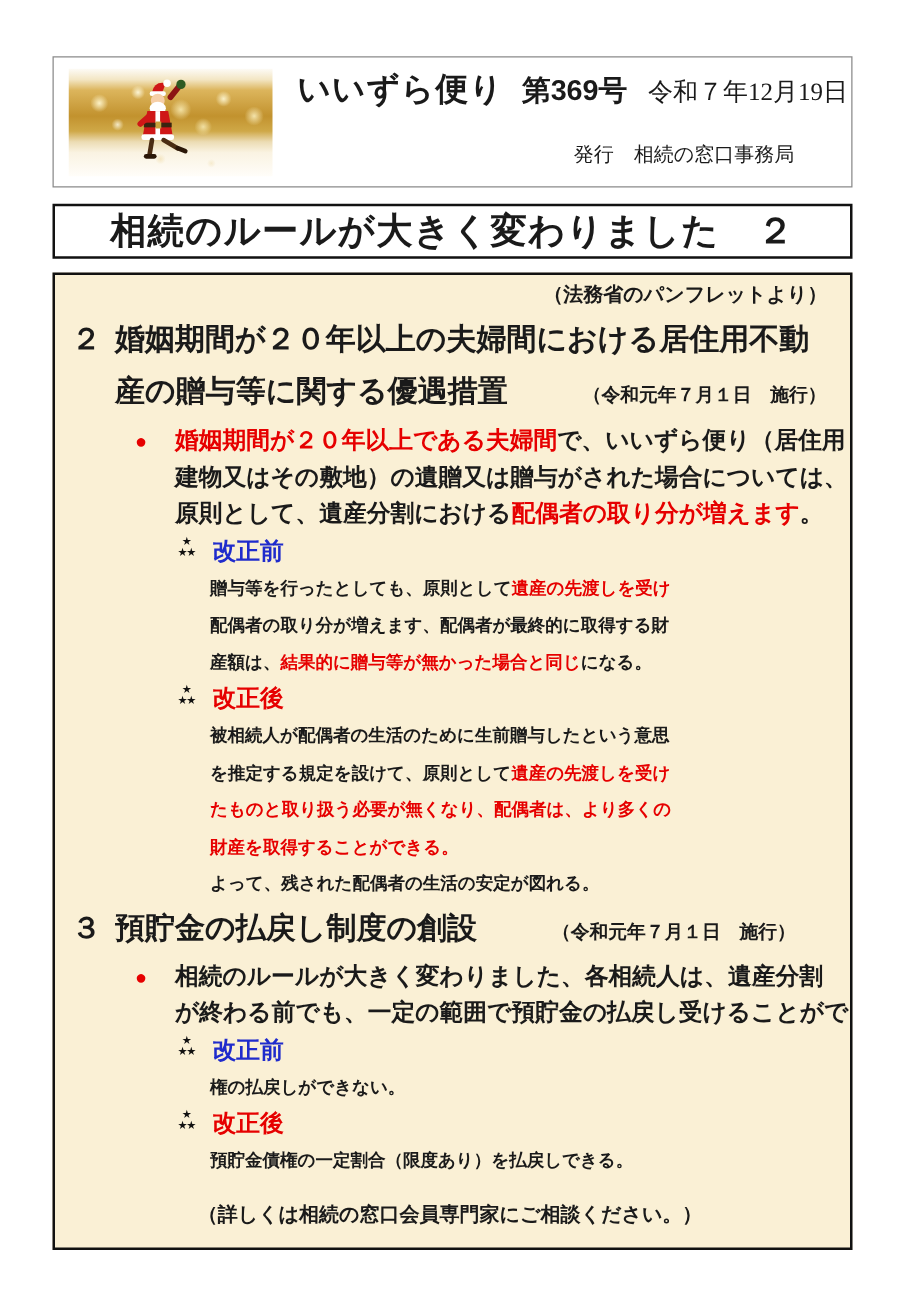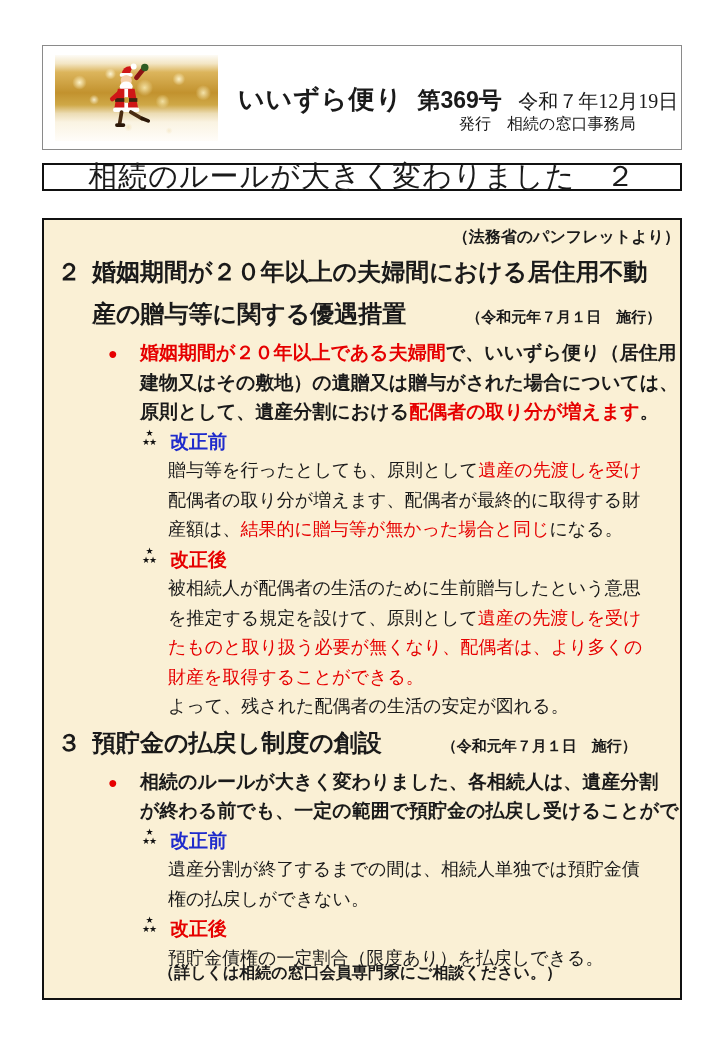--- a/index.html
+++ b/index.html
@@ -29,52 +29,52 @@
       radial-gradient(circle 12px at 55% 38%, rgba(250,236,180,.85), transparent 70%),
       radial-gradient(circle 9px  at 76% 28%, rgba(255,248,212,.9), transparent 70%),
       radial-gradient(circle 11px at 91% 44%, rgba(252,241,192,.85), transparent 70%),
       radial-gradient(circle 7px  at 24% 52%, rgba(255,252,232,.8), transparent 70%),
       radial-gradient(circle 10px at 66% 54%, rgba(250,238,185,.8), transparent 70%),
       radial-gradient(circle 6px  at 45% 84%, rgba(240,220,170,.6), transparent 70%),
       radial-gradient(circle 5px  at 70% 88%, rgba(240,222,176,.5), transparent 70%),
       linear-gradient(180deg,#fdfbf6 0%,#f3e6c4 10%,#dcb55c 20%,#c2922e 44%,#cfa847 58%,#ecdcb4 68%,#faf3e2 78%,#fffdf9 100%);
   }
   .santa{position:absolute;left:46px;top:6px;}
-  .hdr-row{position:absolute;left:195px;top:36px;white-space:nowrap;}
+  .hdr-row{position:absolute;left:195px;top:8px;white-space:nowrap;}
   .hdr-title{font-size:26px;font-weight:900;letter-spacing:1px;}
   .hdr-issue{font-size:23px;font-weight:600;margin-left:10px;}
   .hdr-date{font-size:20px;font-weight:400;margin-left:12px;font-family:"Liberation Serif",serif;}
   .hdr-pub{
     position:absolute;left:416px;top:68px;font-size:16px;font-weight:500;
     font-family:"Liberation Serif",serif;white-space:nowrap;
   }
 
   
   .banner{
-    position:absolute;left:42px;top:163px;width:640px;height:28px;
+    position:absolute;left:42px;top:163px;width:640px;height:44px;
     border:2px solid #111;background:#fff;
     display:flex;align-items:center;justify-content:center;
-    font-size:29px;font-weight:400;letter-spacing:1px;white-space:nowrap;
+    font-size:29px;font-weight:700;letter-spacing:1px;white-space:nowrap;
   }
 
   
   .panel{
     position:absolute;left:42px;top:218px;width:640px;height:782px;
     border:2px solid #111;background:var(--cream);
     padding-top:3px;overflow:hidden;
   }
   .ln{position:relative;white-space:nowrap;}
-  .note{font-size:16px;font-weight:700;line-height:28px;text-align:right;padding-right:0;}
+  .note{font-size:16px;font-weight:700;line-height:28px;text-align:right;padding-right:18px;}
   .h{font-size:24px;font-weight:800;line-height:42px;padding-left:48px;}
   .h .pre-num{position:absolute;left:13px;top:0;}
   .small{font-size:15px;margin-left:60px;font-weight:700;}
   .b,.bc{font-size:19px;font-weight:600;line-height:29.5px;padding-left:96px;}
   .dot{position:absolute;left:64px;top:1px;color:var(--red);font-size:16px;}
   .mk{font-size:19px;font-weight:800;line-height:29.5px;padding-left:126px;}
-  .sub{font-size:18px;font-weight:400;line-height:29.5px;padding-left:124px;}
+  .sub{font-size:14px;font-weight:700;line-height:29.5px;padding-left:124px;}
   .asterism{
     position:absolute;left:92px;top:2px;width:26px;height:24px;
     display:flex;flex-direction:column;align-items:center;color:#111;
     font-size:9px;line-height:9px;letter-spacing:-1px;font-weight:400;
   }
   .red{color:var(--red);}
   .blue{color:var(--blue);}
 
   
   .footer{
@@ -143,21 +143,20 @@
         <div class="ln sub"><span class="red">たものと取り扱う必要が無くなり、配偶者は、より多くの</span></div>
         <div class="ln sub"><span class="red">財産を取得することができる。</span></div>
         <div class="ln sub"><span>よって、残された配偶者の生活の安定が図れる。</span></div>
         <div class="ln h"><span class="pre-num">３</span><span>預貯金の払戻し制度の創設</span><span class="small">（令和元年７月１日　施行）</span></div>
         <div class="ln b"><span class="dot">●</span><span>相続のルールが大きく変わりました、各相続人は、遺産分割</span></div>
         <div class="ln bc"><span>が終わる前でも、一定の範囲で預貯金の払戻し受けることがで</span></div>
         <div class="ln mk"><span class="asterism">
             <span>★</span>
             <span>★★</span>
           </span><span class="blue">改正前</span></div>
-        <div class="ln sub"><span>遺産分割が終了するまでの間は、相続人単独では預貯金債</span></div>
         <div class="ln sub"><span>権の払戻しができない。</span></div>
         <div class="ln mk"><span class="asterism">
             <span>★</span>
             <span>★★</span>
           </span><span class="red">改正後</span></div>
         <div class="ln sub"><span>預貯金債権の一定割合（限度あり）を払戻しできる。</span></div>
       </div>
   </div>
 
   <div class="footer">（詳しくは相続の窓口会員専門家にご相談ください。）</div>

